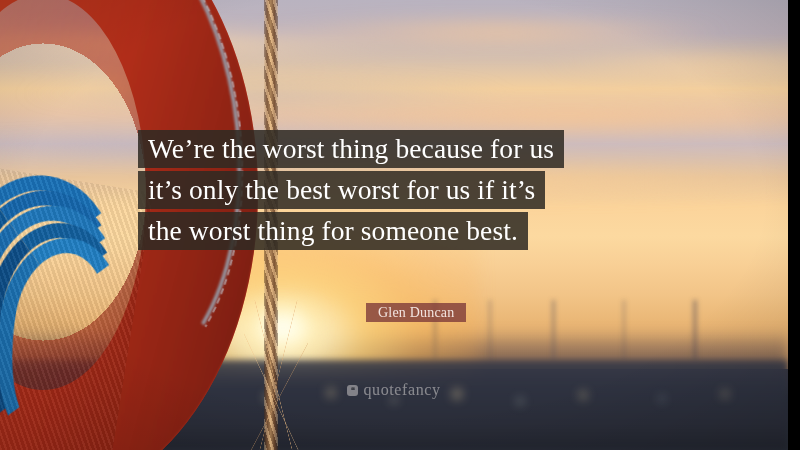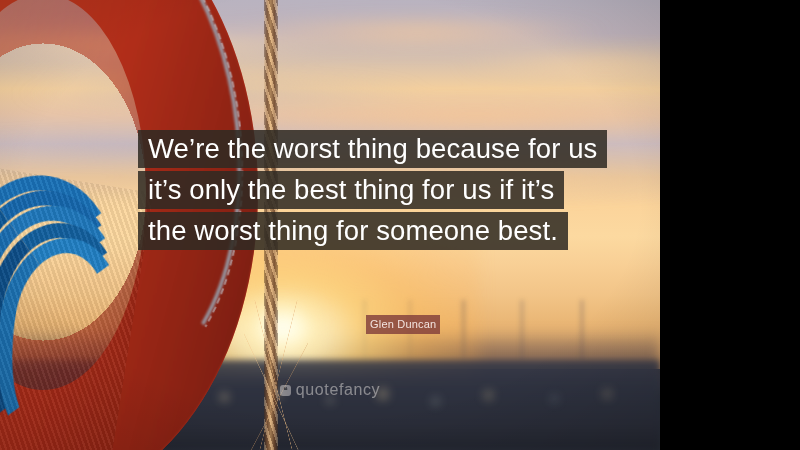--- a/index.html
+++ b/index.html
@@ -7,24 +7,25 @@
     margin: 0;
     padding: 0;
     background: #000;
   }
   body {
     font-family: "Liberation Sans", sans-serif;
   }
 
   .canvas {
     position: relative;
-    width: 660px;
+    width: 788px;
     height: 450px;
     overflow: hidden;
     background: #2a2f3a;
+    font-family: Liberation Serif, serif;
   }
 
   
   .photo {
     position: absolute;
     inset: 0;
     overflow: hidden;
   }
 
   
@@ -296,27 +297,26 @@
   }
 
   
   .author {
     position: absolute;
     left: 366px;
     top: 303px;
     display: table;
     background: rgba(124,56,56,.78);
     color: #f3e4e0;
-    font-size: 11px;
+    font-size: 14px;
     line-height: 19px;
     height: 19px;
-    padding: 0 4px;
+    padding: 0 12px;
     letter-spacing: .2px;
     white-space: nowrap;
-    margin-top: 12px;
   }
 
   
   .watermark {
     position: absolute;
     left: 0; right: 0;
     top: 381px;
     display: flex;
     align-items: center;
     justify-content: center;
@@ -372,21 +372,21 @@
       <div class="rope-strand s4"></div>
       <div class="rope-strand s5"></div>
       <div class="rope-texture"></div>
     </div>
 
     <div class="vignette"></div>
   </div>
 
   <div class="quote">
     <div class="qline">We’re the worst thing because for us</div>
-    <div class="qline">it’s only the best thing for us if it’s</div>
+    <div class="qline">it’s only the best worst for us if it’s</div>
     <div class="qline">the worst thing for someone best.</div>
   </div>
 
   <div class="author">Glen Duncan</div>
 
   <div class="watermark">
     <span class="wm-badge">❝</span>
     <span class="wm-text">quotefancy</span>
   </div>
 

